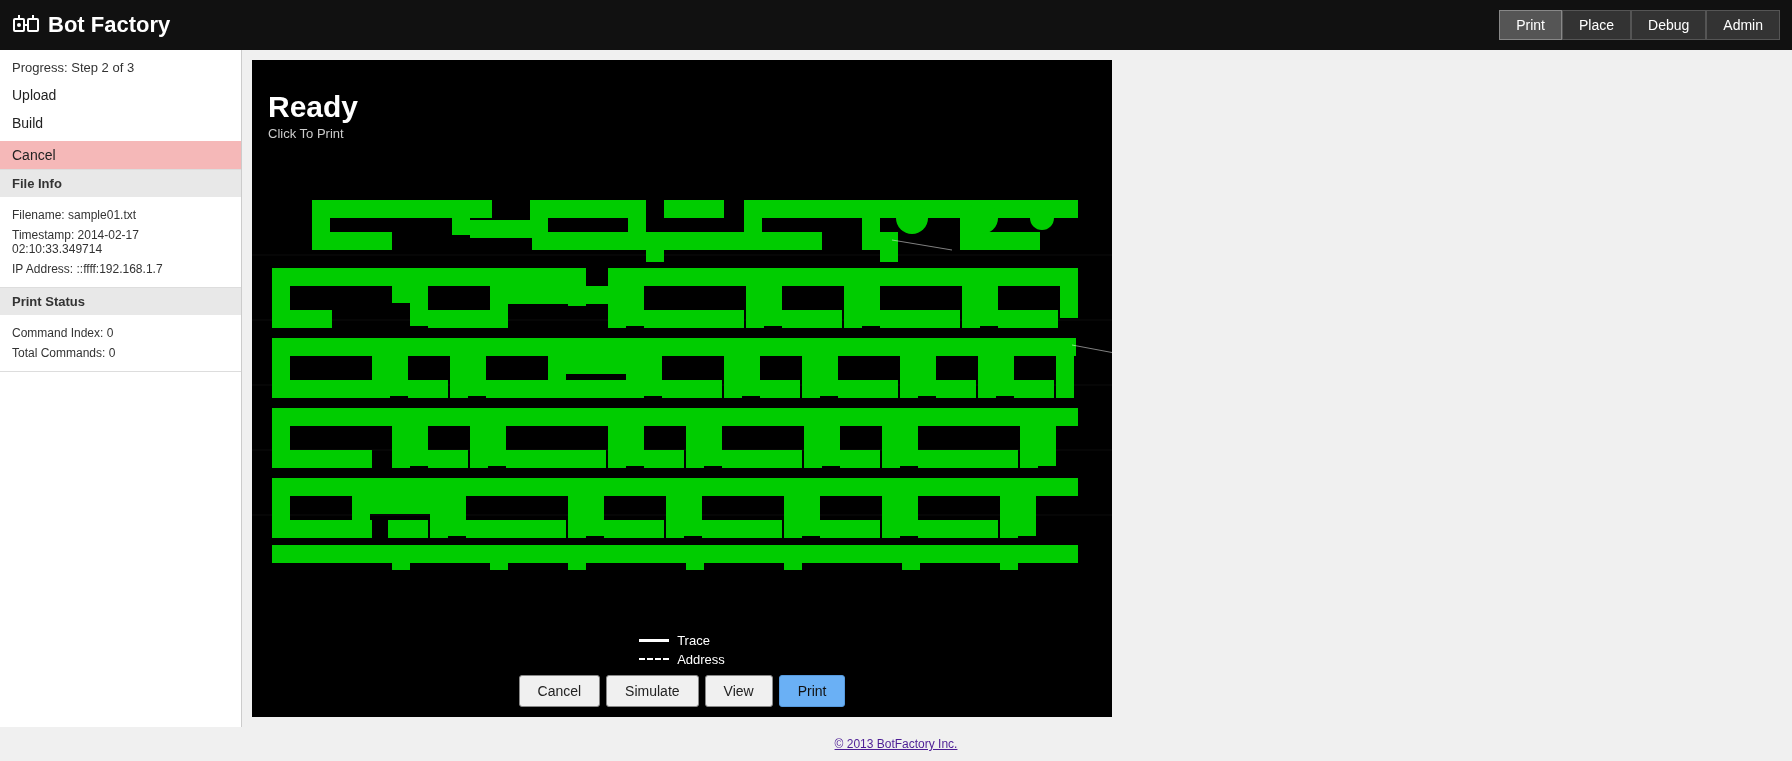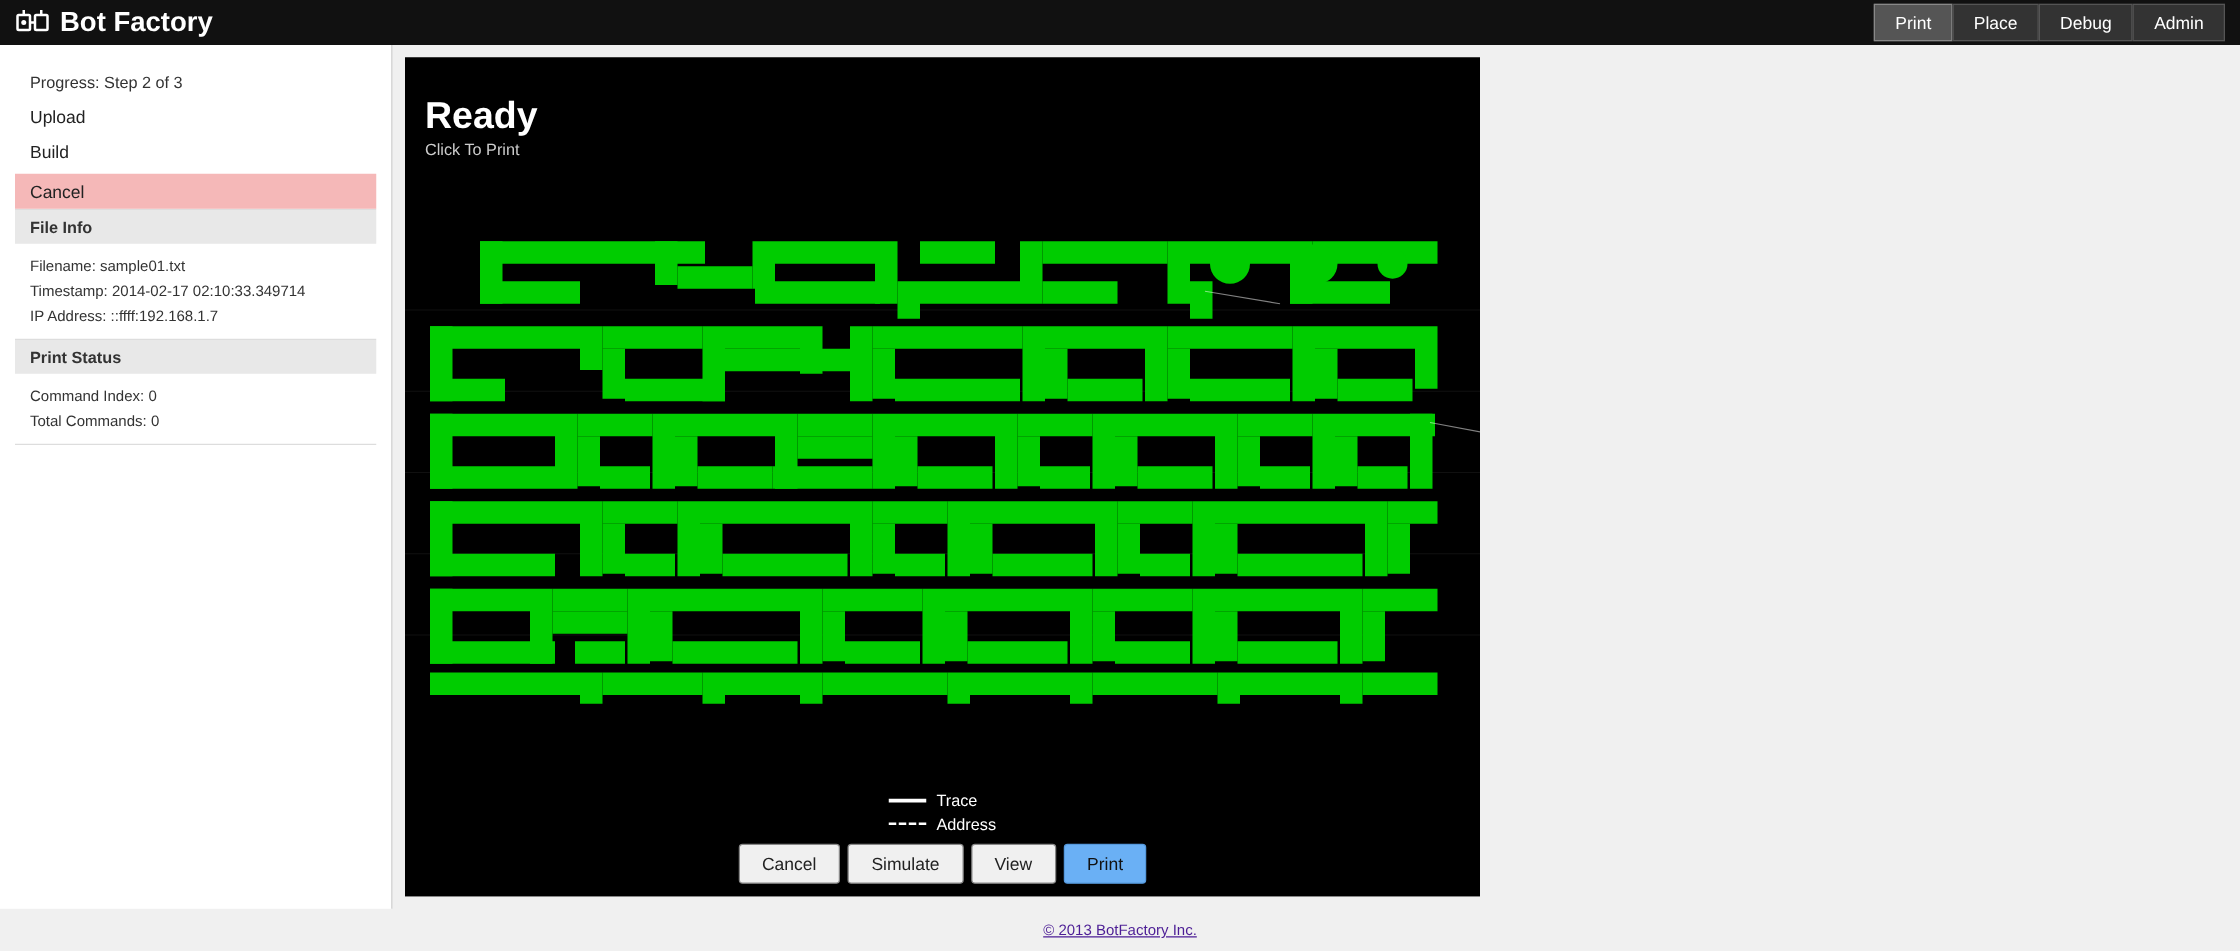--- a/index.html
+++ b/index.html
@@ -5,21 +5,21 @@
     * { box-sizing: border-box; margin: 0; padding: 0; }
     body { font-family: Arial, sans-serif; font-size: 14px; background: #f0f0f0; min-height: 761px; display: flex; flex-direction: column; }
 
     
     #header {
       background: #111;
       color: white;
       display: flex;
       align-items: center;
       padding: 0 12px;
-      height: 36px;
+      height: 50px;
       flex-shrink: 0;
     }
     #header .logo {
       display: flex;
       align-items: center;
       gap: 8px;
       font-size: 22px;
       font-weight: bold;
       color: white;
       flex: 1;
@@ -45,25 +45,25 @@
     }
 
     
     #main {
       display: flex;
       flex: 1;
     }
 
     
     #sidebar {
-      width: 314px;
+      width: 242px;
       background: #fff;
       border-right: 1px solid #ccc;
       flex-shrink: 0;
-      padding: 12px;
+      padding: 0;
     }
     .sidebar-section {
       border-bottom: 1px solid #ddd;
       padding: 8px 12px;
     }
     .sidebar-section-header {
       background: #e8e8e8;
       margin: -8px -12px 8px -12px;
       padding: 6px 12px;
       font-weight: bold;

